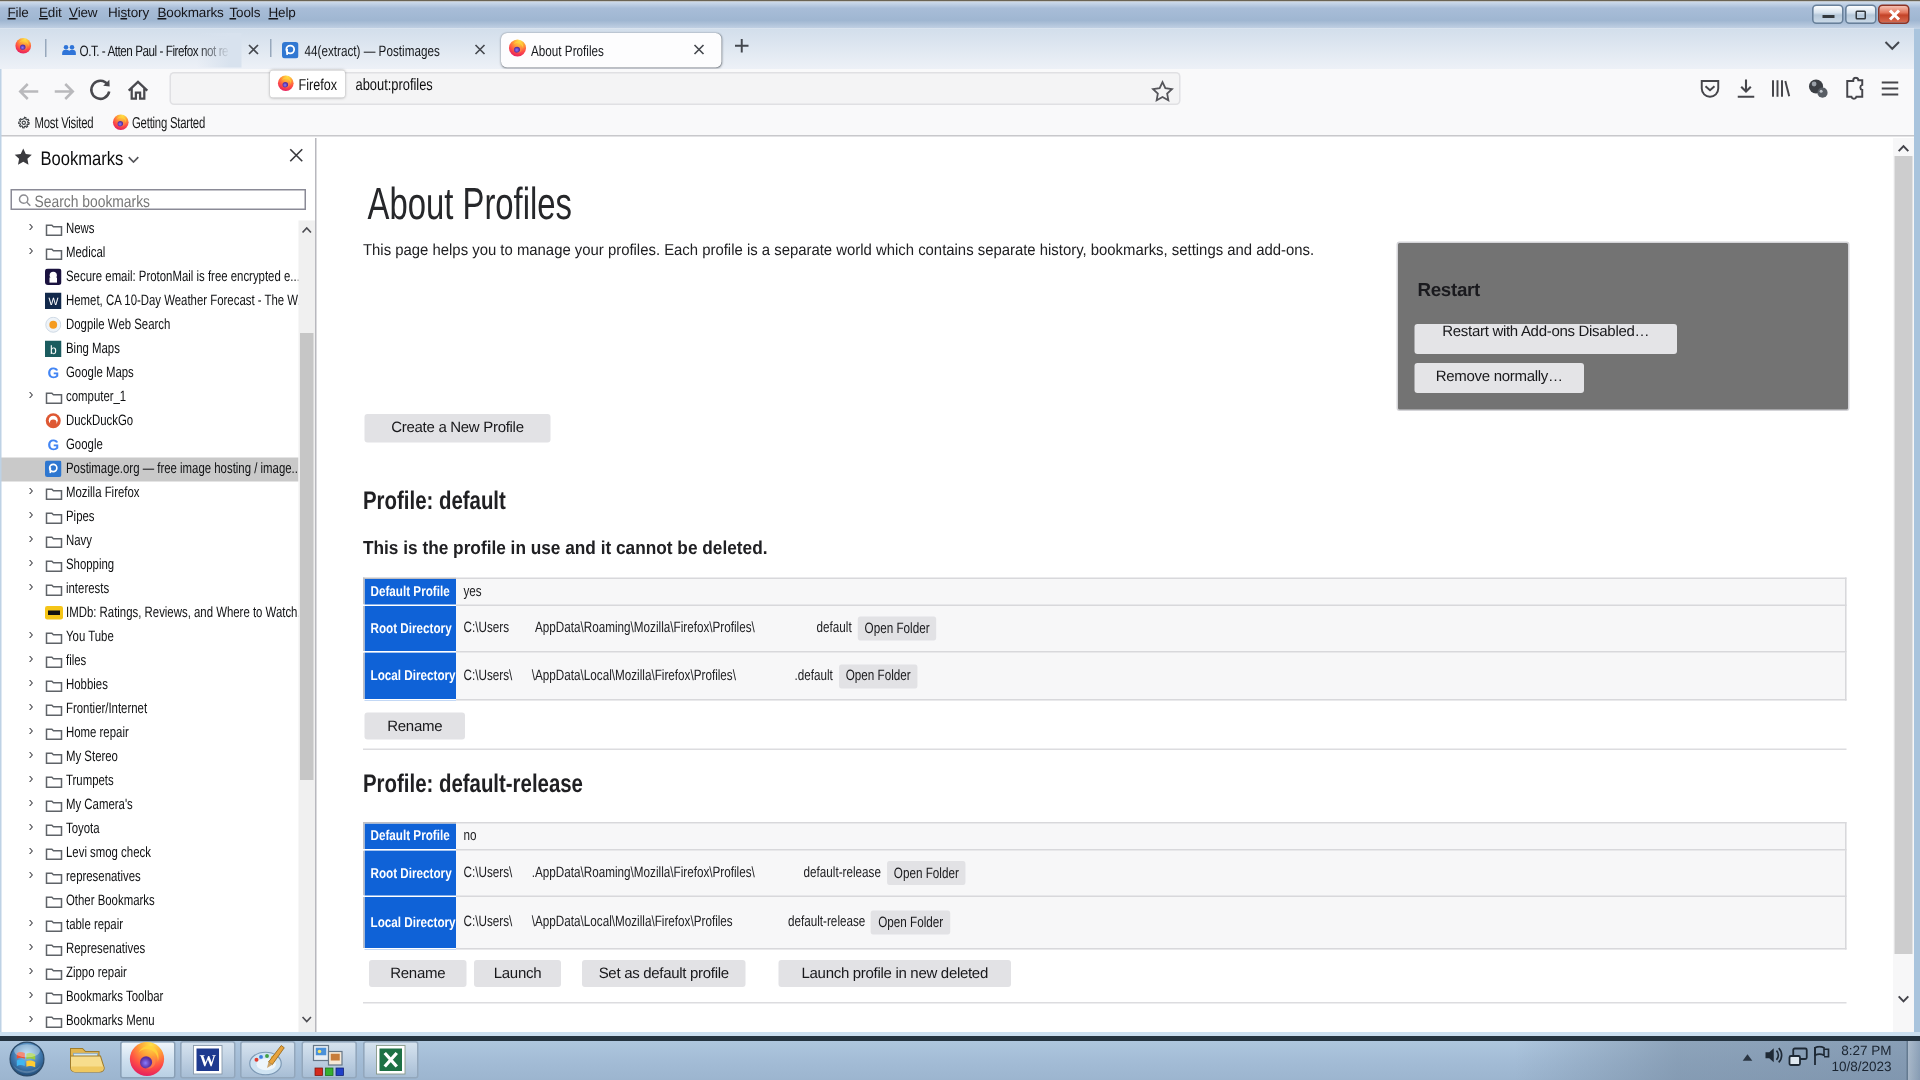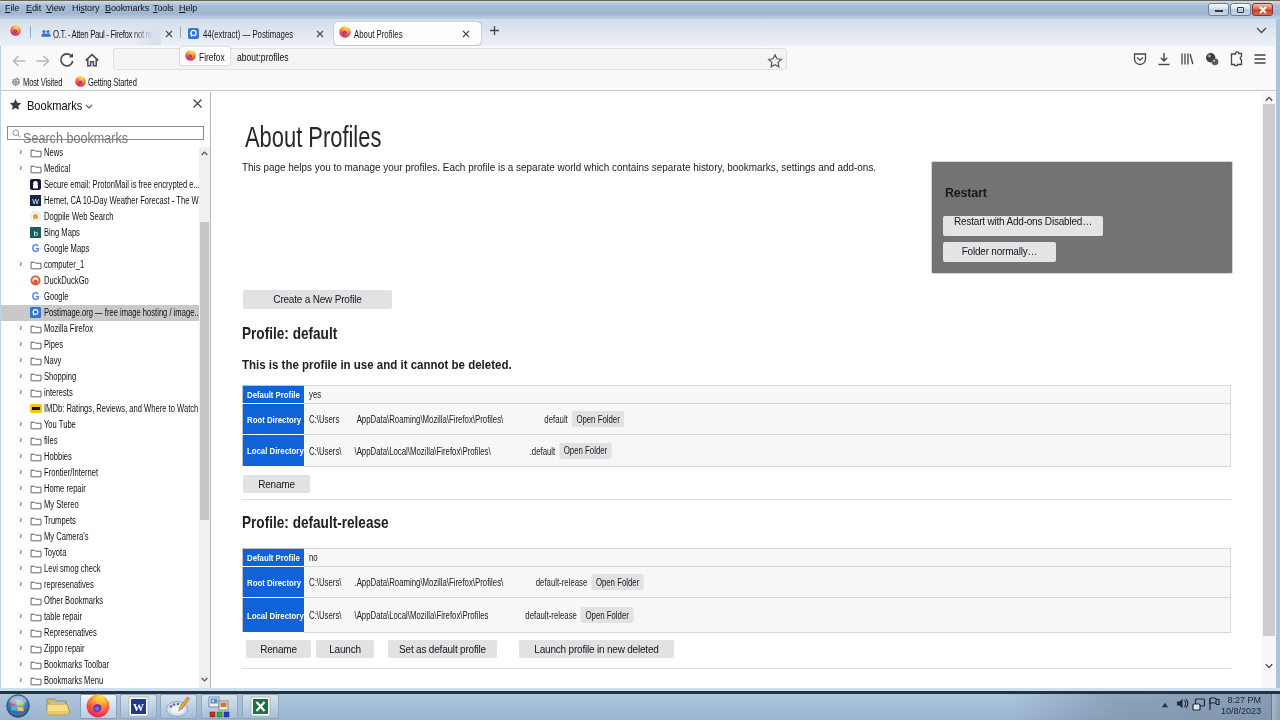--- a/index.html
+++ b/index.html
@@ -49,21 +49,21 @@
 
   
   #bmbar { left:0; top:72px; width:1280px; height:19px; background:#f9f9fa;
     border-bottom:1px solid #c8c8cb; font-size:10.5px; color:#18191a; letter-spacing:-0.2px; }
 
   
   #sidebar { left:0; top:92px; width:211px; height:596px; background:#fff;
     border-right:1px solid #b8b8be; }
   #sbhead { position:absolute; left:0; top:0; width:100%; height:28px; font-size:12.5px; color:#0c0c0d; }
   #sbsearch { position:absolute; left:7px; top:34px; width:197px; height:14px;
-    border:1px solid #8a8a96; background:#fff; font-size:15px; color:#777; }
+    border:1px solid #8a8a96; background:#fff; font-size:11px; color:#777; }
   #sbtree { position:absolute; left:0; top:53px; width:199px; font-size:10.5px; color:#0f1012;
     letter-spacing:-0.2px; }
   .row { position:absolute; left:0; width:199px; height:16px; white-space:nowrap; overflow:hidden; }
   .row .chev { position:absolute; left:19px; top:1px; color:#55555a; font-size:10px; }
   .row .ico { position:absolute; left:30px; top:2px; width:12px; height:12px; }
   .row .lbl { position:absolute; left:44px; top:2px; font-size:10px; transform:scaleX(.76); transform-origin:0 0; letter-spacing:0; }
   .row.sel { background:#c9c9c9; }
   #sbscroll { position:absolute; left:199px; top:55px; width:11px; height:541px; background:#f0f0f0; }
   #sbthumb { position:absolute; left:1px; top:75px; width:9px; height:298px; background:#c6c6c6; }
 
@@ -550,24 +550,24 @@
         <path d="M0.7 1 L3.5 4 L6.3 1" fill="none" stroke="#4c4c52" stroke-width="1.1"></path>
       </svg>
     </div>
   </div>
 
   <div class="abs" id="content">
     <h1 class="page">About Profiles</h1>
     <p class="desc">This page helps you to manage your profiles. Each profile is a separate world which contains separate history, bookmarks, settings and add-ons.</p>
     <div id="restartbox">
       <h2>Restart</h2>
-      <div class="btn" style="left:11px;top:54px;width:160px;height:20px;padding-top:0;background:#e4e4e7;">Restart with Add-ons Disabled…</div>
-      <div class="btn" style="left:11px;top:80px;width:113px;height:20px;padding-top:4px;background:#e4e4e7;">Folder normally…</div>
-    </div>
-    <div class="btn" style="left:31px;top:198px;width:149px;height:19px;padding-top:4px;">Create a New Profile</div>
+      <div class="btn" style="left:11px;top:54px;width:175px;height:20px;padding-top:0;background:#e4e4e7;">Restart with Add-ons Disabled…</div>
+      <div class="btn" style="left:11px;top:80px;width:113px;height:20px;padding-top:4px;background:#e4e4e7;">Remove normally…</div>
+    </div>
+    <div class="btn" style="left:31px;top:184px;width:124px;height:19px;padding-top:4px;">Create a New Profile</div>
     <h2 class="prof" style="left:30px;top:232px;">Profile: default</h2>
     <div class="note" style="left:30px;top:266px;">This is the profile in use and it cannot be deleted.</div>
 
     <table class="ptable" style="top:293px;">
       <tbody>
         <tr style="height:18px;">
           <th><span>Default Profile</span></th>
           <td><span class="v">yes</span></td>
         </tr>
       <tr style="height:31px;">

